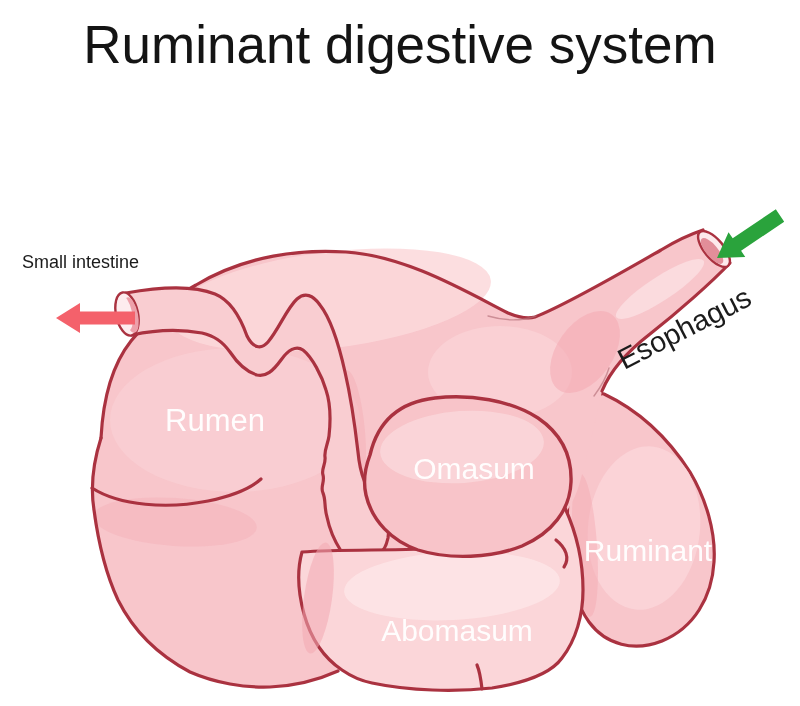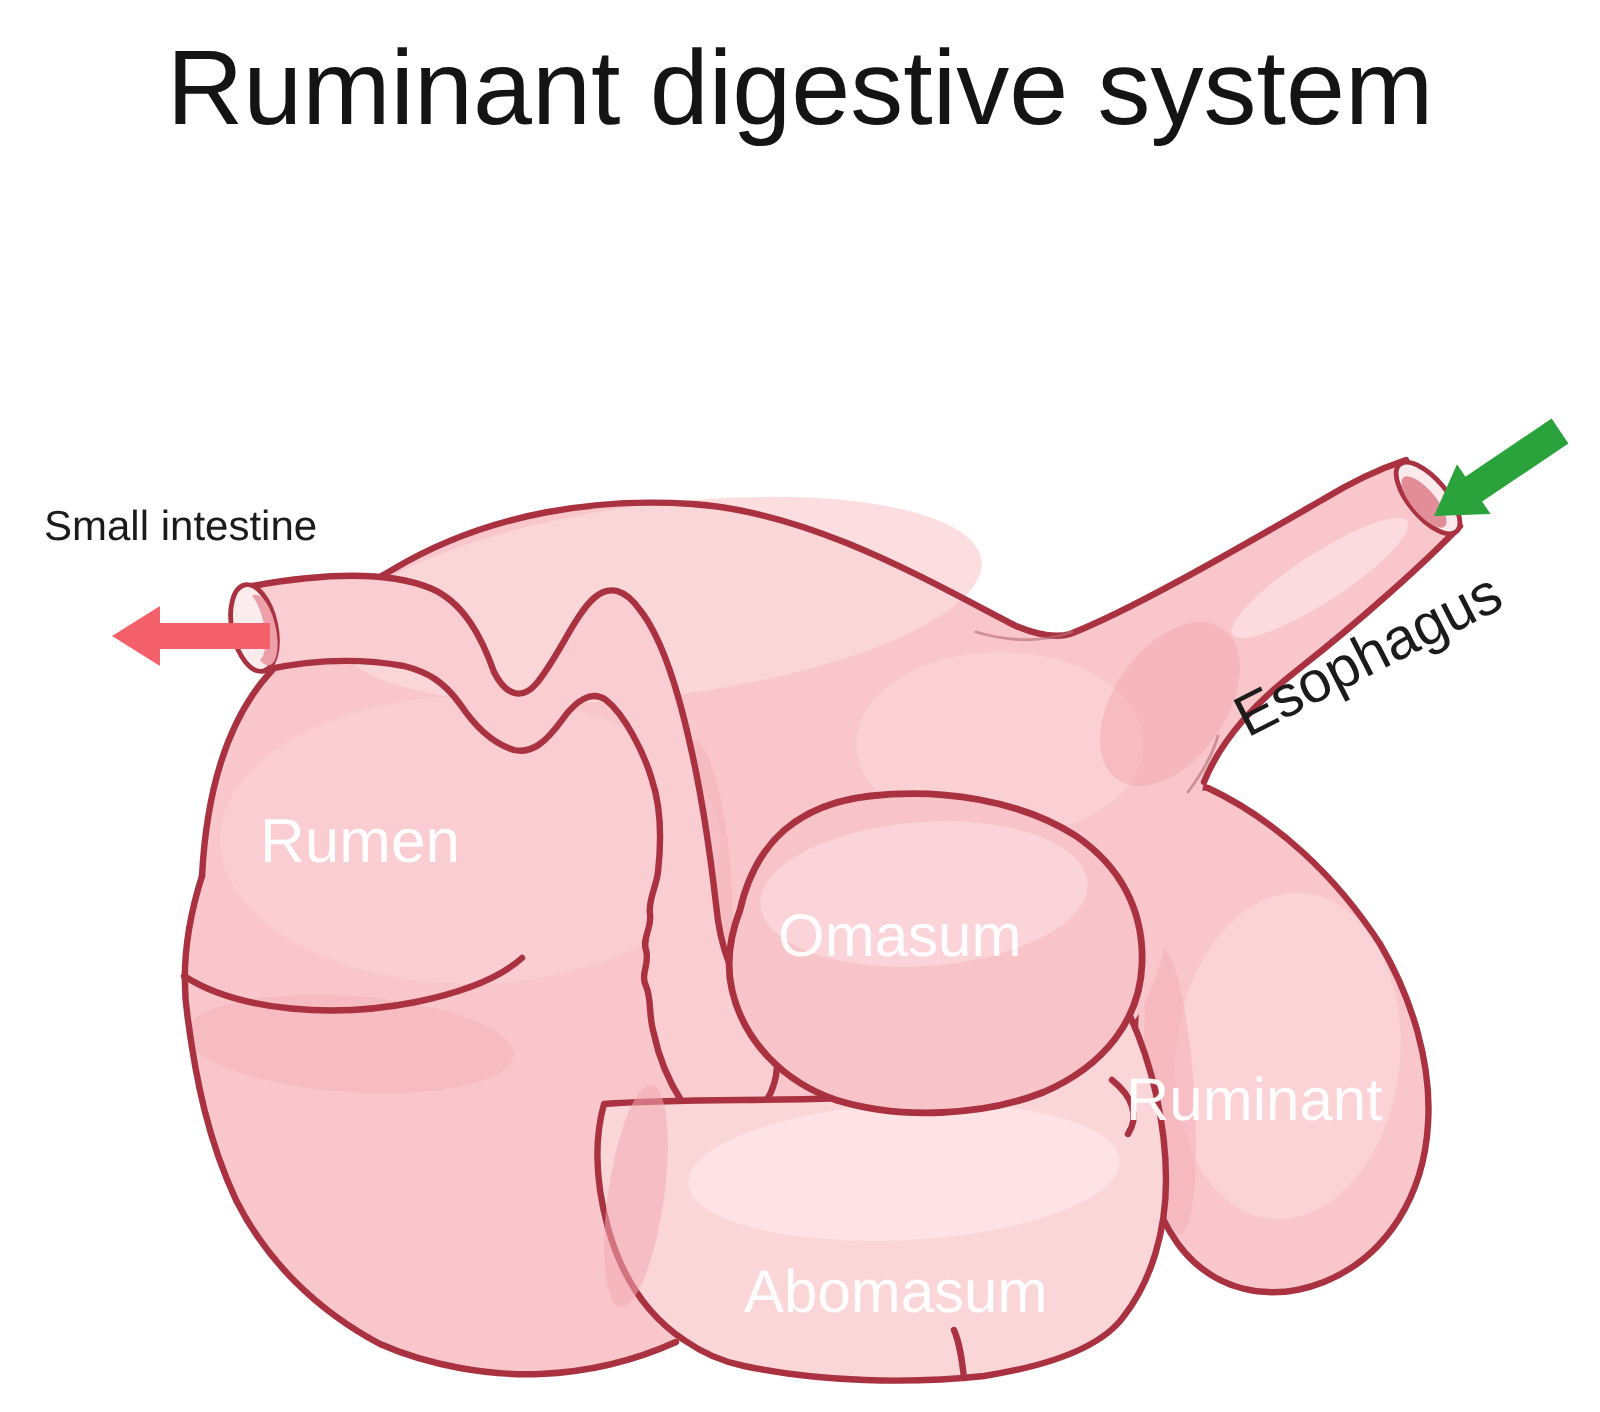--- a/index.html
+++ b/index.html
@@ -2,22 +2,22 @@
 <html><head>
 <meta charset="utf-8">
 <style>
   html,body{margin:0;padding:0;background:#ffffff;}
   #stage{position:relative;width:800px;height:706px;background:#ffffff;overflow:hidden;
          font-family:"Liberation Sans", sans-serif;}
   #stage svg{position:absolute;left:0;top:0;}
   .title{position:absolute;left:0;top:14px;width:800px;text-align:center;
          font-size:53px;font-weight:400;color:#141414;letter-spacing:0;}
   .lbl{position:absolute;white-space:nowrap;}
-  .lbl.black{color:#1b1b1b;font-size:21px;}
-  .lbl.white{color:rgba(255,255,255,.95);font-size:30px;width:170px;}
+  .lbl.black{color:#1b1b1b;font-size:18px;}
+  .lbl.white{color:rgba(255,255,255,.95);font-size:30px;text-align:center;width:170px;}
   .lbl.rot{transform:rotate(-27deg);font-size:29px;}
   .outl{fill:none;stroke:#aa3240;stroke-width:3.2;stroke-linecap:round;stroke-linejoin:round;}
   .thin{fill:none;stroke:#b5707a;stroke-width:1.4;stroke-linecap:round;opacity:.65;}
 </style>
 </head>
 <body>
 
 <div id="stage">
 
 <svg width="800" height="706" viewBox="0 0 800 706">
@@ -93,15 +93,15 @@
 <div class="lbl black" style="left:22px;top:252px">Small intestine</div>
 
 <div class="lbl black rot" style="left:612px;top:312px">Esophagus</div>
 
 <div class="lbl white" style="left:130px;top:403px;font-size:31px">Rumen</div>
 
 <div class="lbl white" style="left:389px;top:452px">Omasum</div>
 
 <div class="lbl white" style="left:563px;top:534px">Ruminant</div>
 
-<div class="lbl white" style="left:372px;top:630px">Abomasum</div>
+<div class="lbl white" style="left:372px;top:614px">Abomasum</div>
 
 </div>
 
 </body></html>

